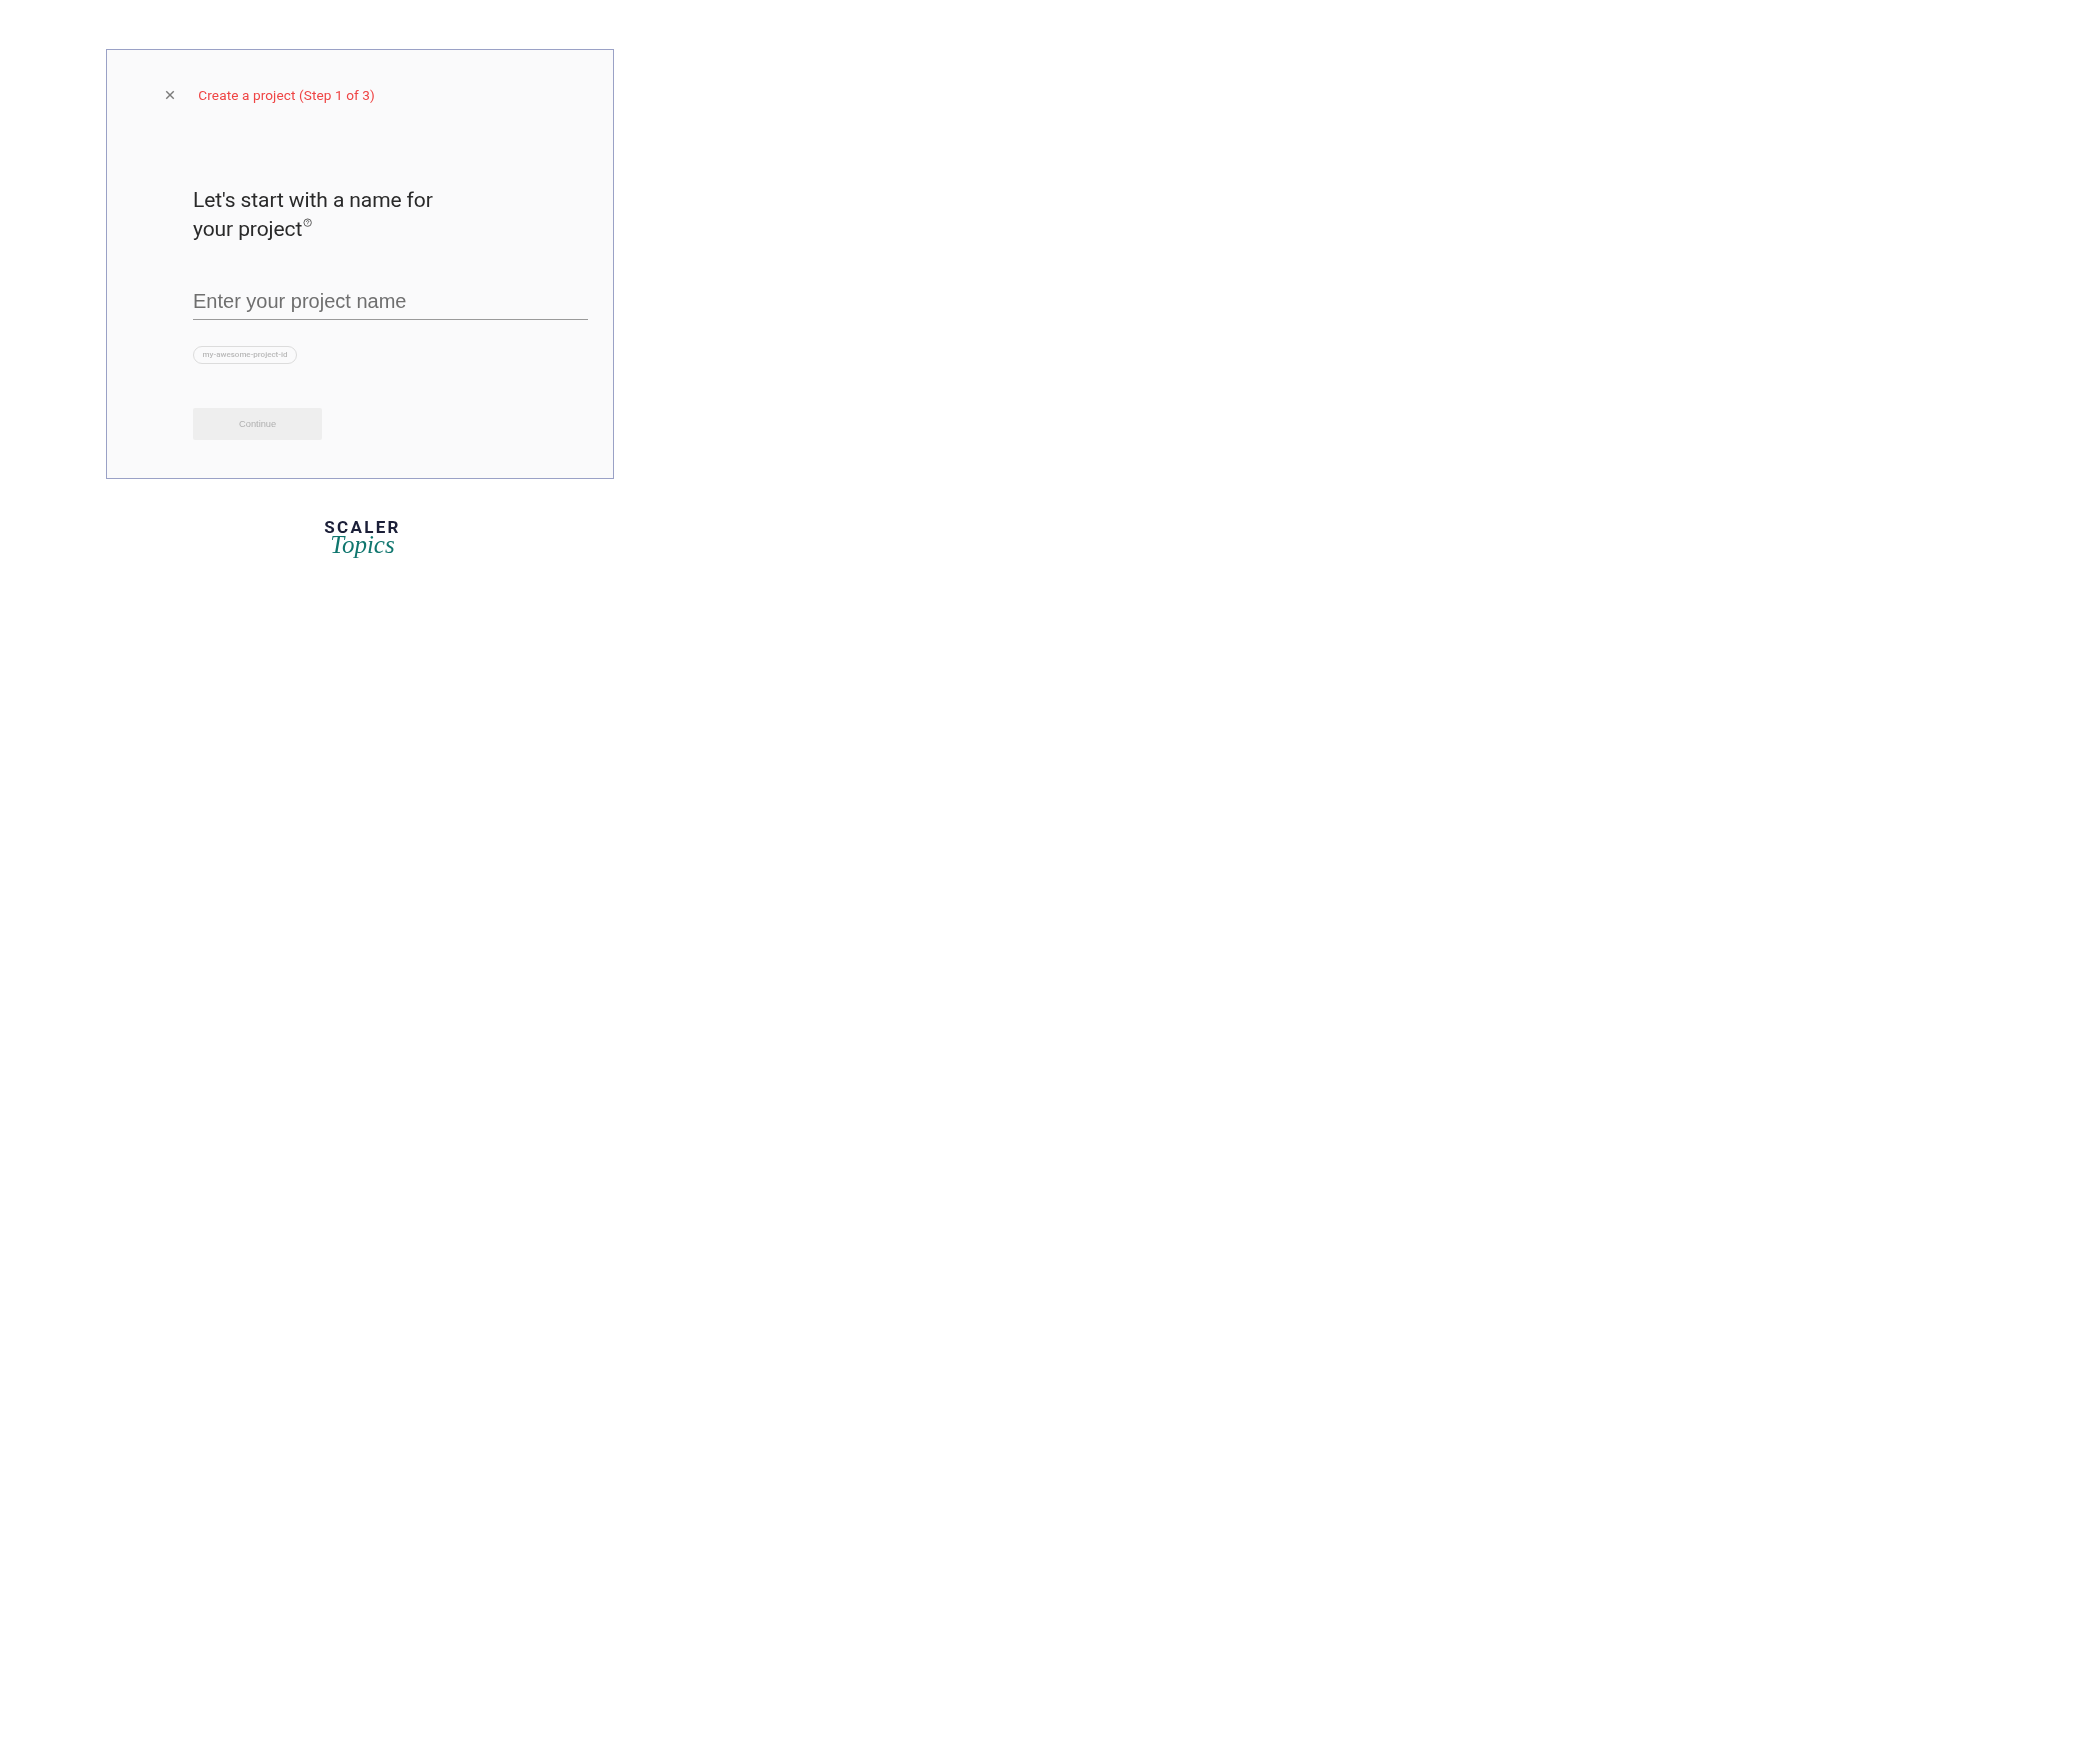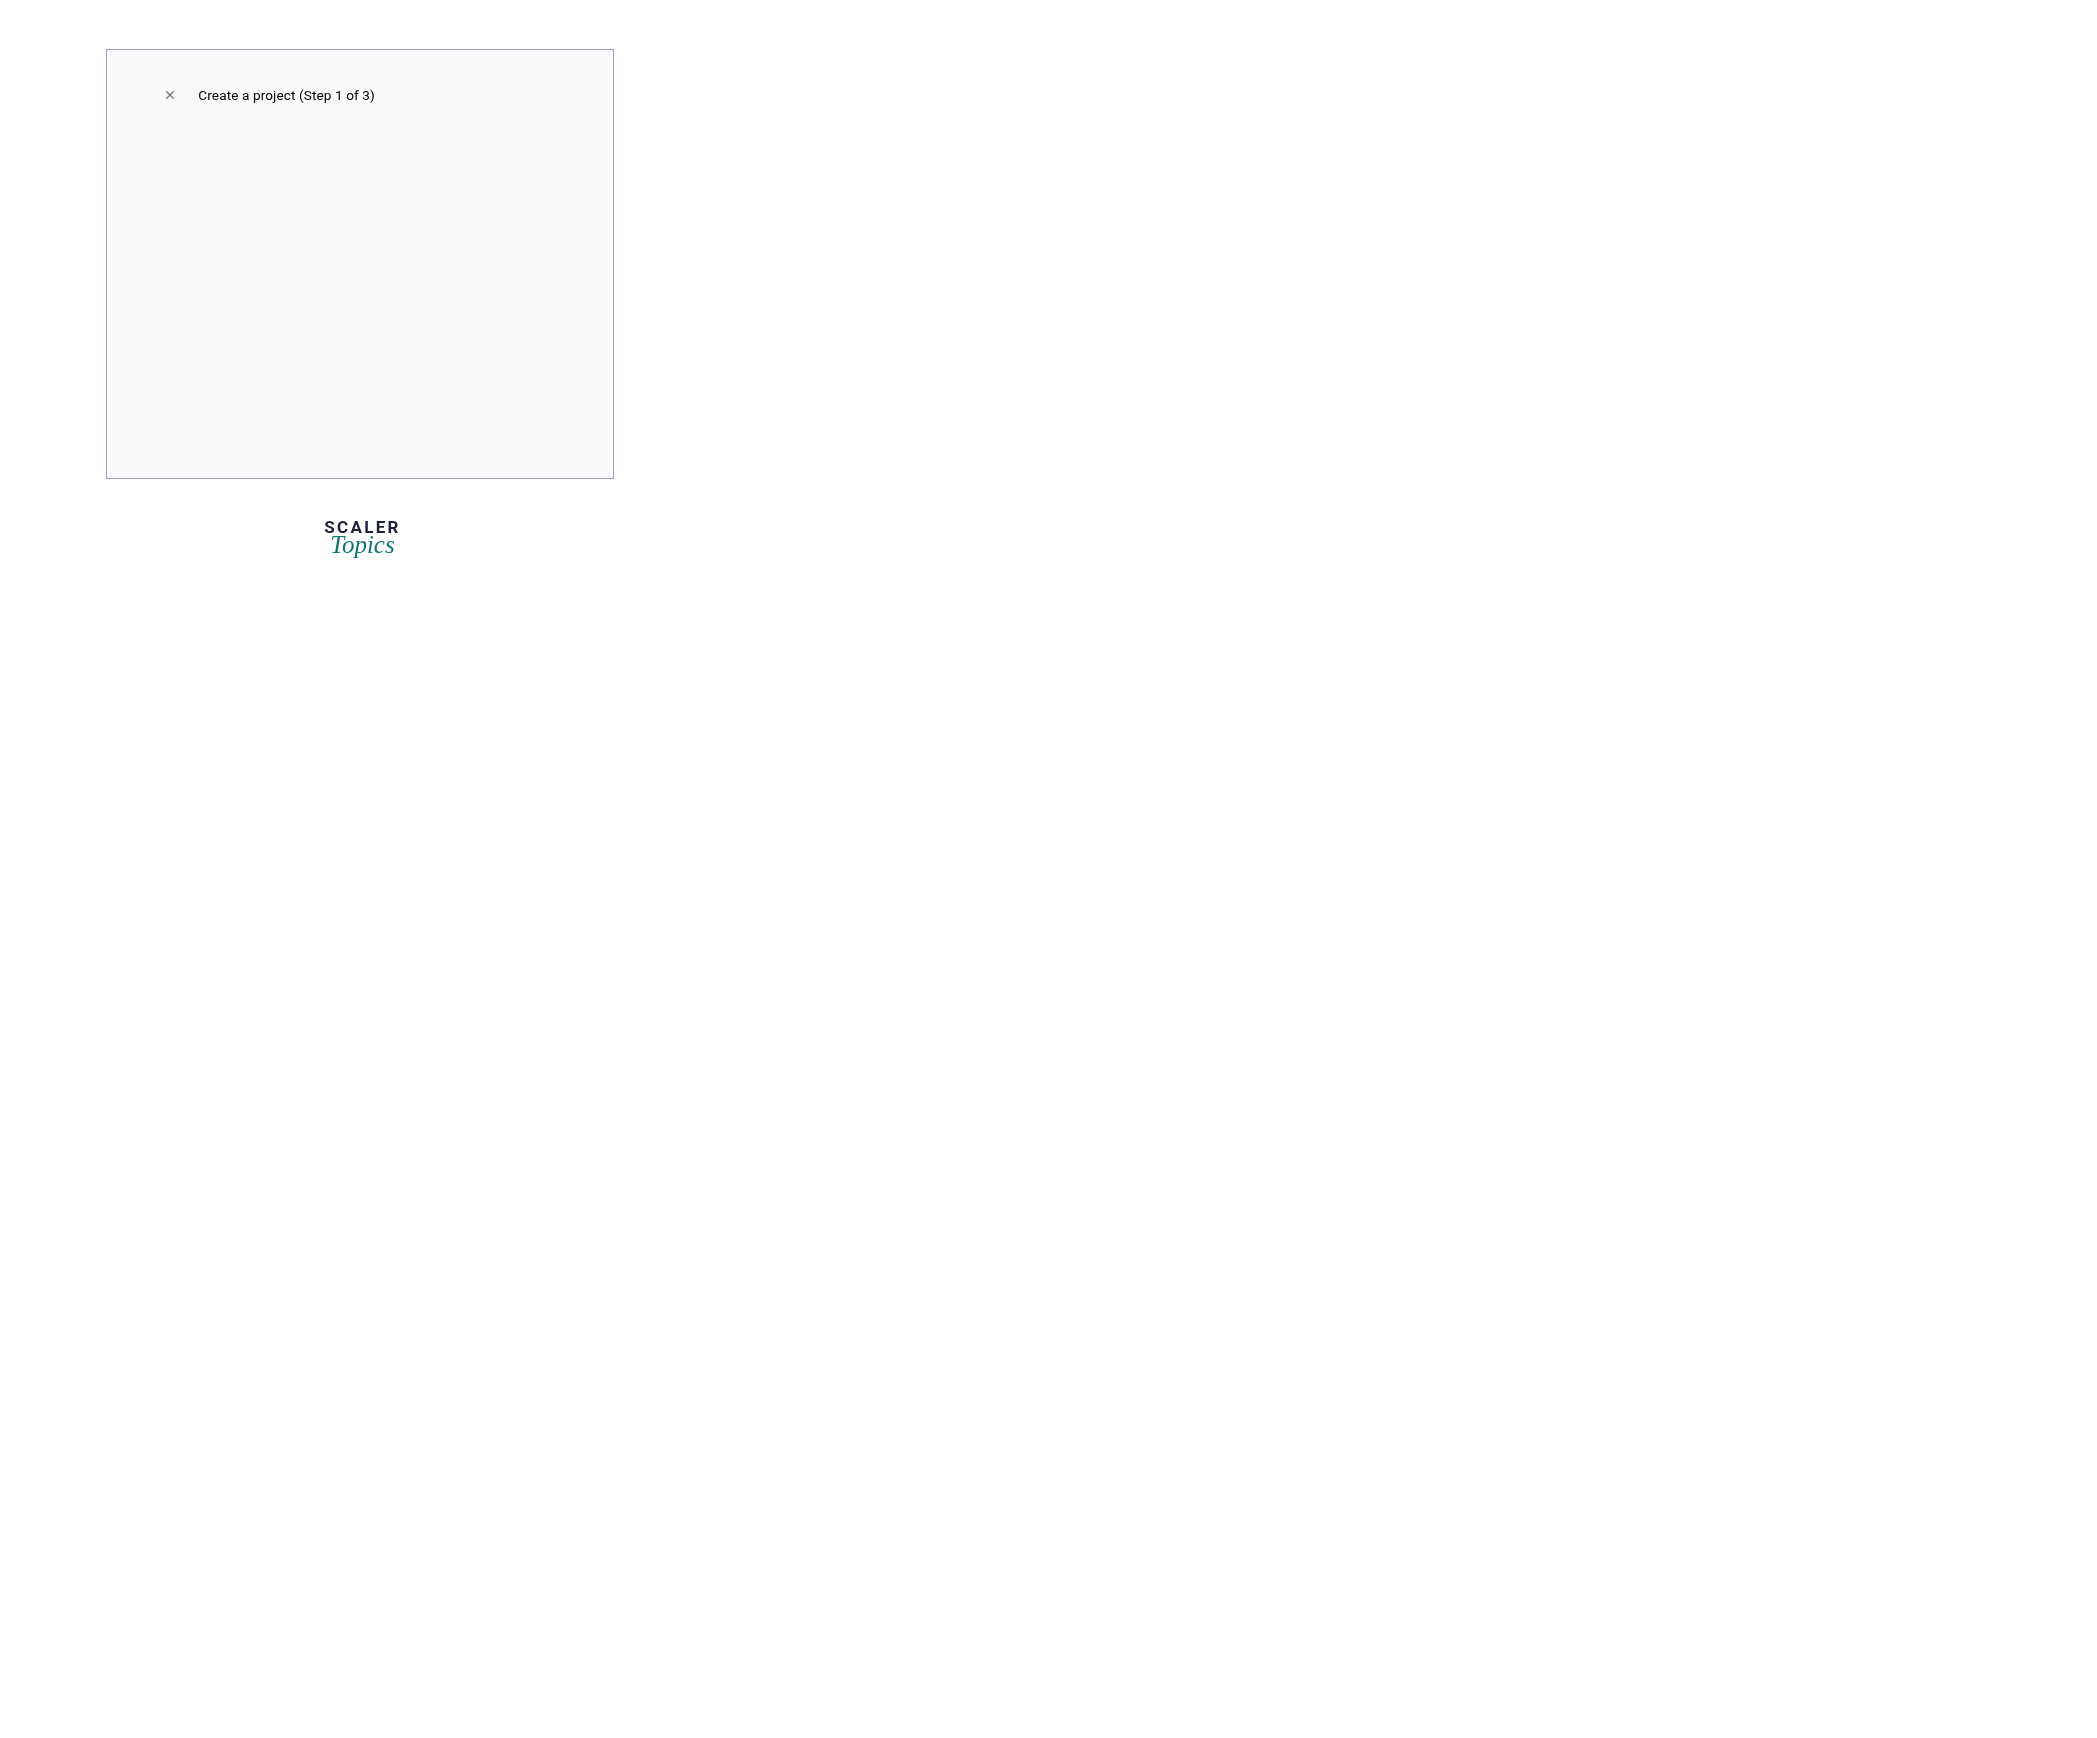--- a/index.html
+++ b/index.html
@@ -40,21 +40,21 @@
       cursor: pointer;
     }
     .close-icon svg {
       width: 10px;
       height: 10px;
       stroke: #7a7a7a;
       stroke-width: 2.2;
     }
     .header-title {
       font-size: 13.6px;
-      color: #000000;
+      color: #ef4444;
       font-weight: 400;
       letter-spacing: 0.1px;
     }
     .content {
       position: absolute;
       left: 86px;
       top: 136px;
       width: 399px;
     }
     .main-heading {
@@ -152,20 +152,41 @@
   <div class="header-row">
     <span class="close-icon">
       <svg viewBox="0 0 16 16">
           <line x1="2" y1="2" x2="14" y2="14"></line>
           <line x1="14" y1="2" x2="2" y2="14"></line>
         </svg>
     </span>
     <span class="header-title">Create a project (Step 1 of 3)</span>
   </div>
 
+  <div class="content">
+    <h1 class="main-heading">
+      <span class="heading-wrap">Let's start with a name for</span><br>
+      <span class="heading-wrap">your project</span><span class="help-icon">
+        <svg viewBox="0 0 16 16">
+          <circle cx="8" cy="8" r="6.4"></circle>
+          <path d="M6.1 6.2c0-1.05 0.85-1.9 1.9-1.9s1.9 0.85 1.9 1.9c0 0.95-0.95 1.35-1.5 1.85-0.3 0.27-0.4 0.55-0.4 1.05" stroke-linecap="round"></path>
+          <circle cx="8" cy="11.6" r="0.55" fill="#555" stroke="none"></circle>
+        </svg>
+      </span>
+    </h1>
+
+    <div class="input-wrap">
+      <input type="text" class="project-name-input" placeholder="Enter your project name" style="">
+    </div>
+
+    <span class="chip">my-awesome-project-id</span>
+
+    <br>
+    <button class="continue-btn">Continue</button>
+  </div>
 
 </div>
 
 <div class="footer-logo">
   <div class="scaler-word">SCALER</div>
   <div class="topics-word">Topics</div>
 </div>
 
 
 </body></html>

